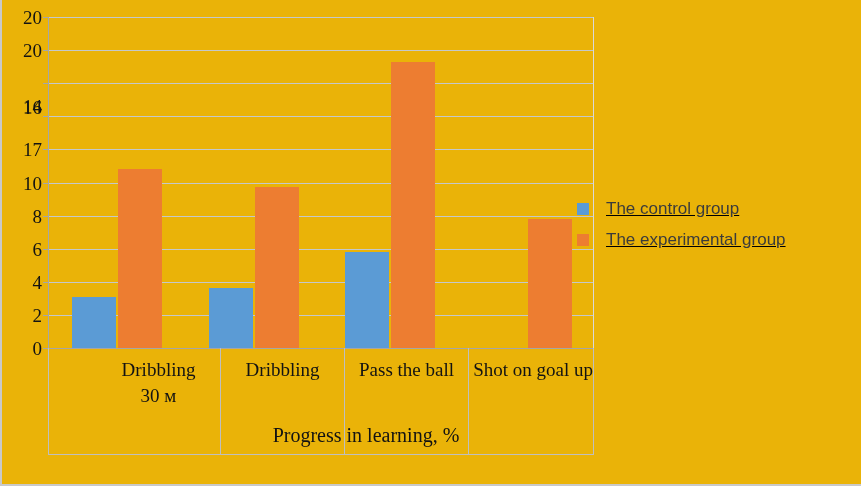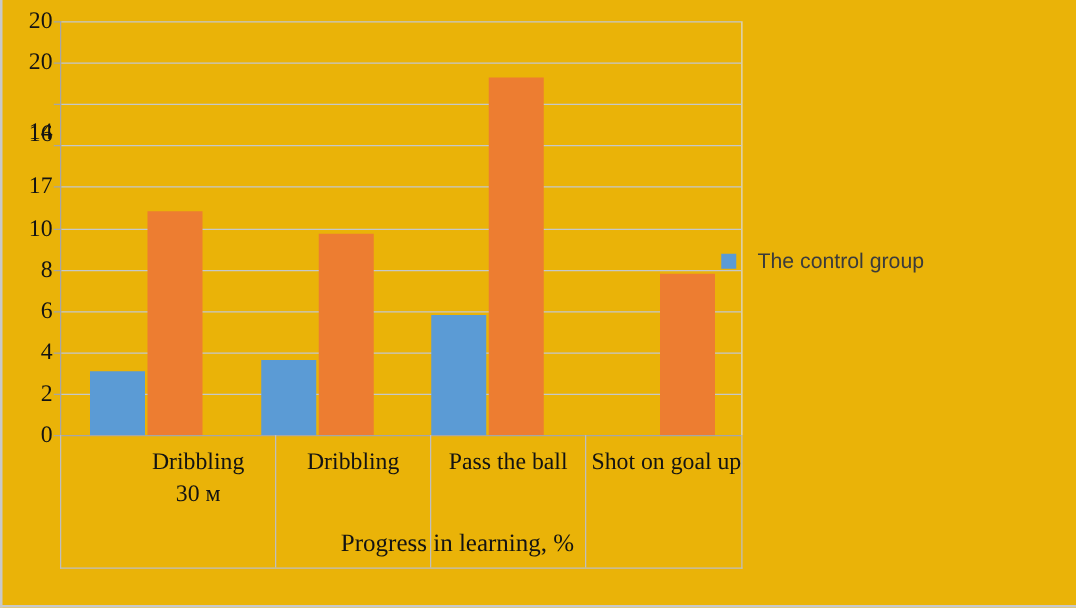--- a/index.html
+++ b/index.html
@@ -92,20 +92,21 @@
 
   
   #legend{
     position:absolute;
     left:575px;top:193px;
     width:280px;
   }
   .legend-row{
     display:flex;align-items:center;
     height:31px;
+    text-decoration:underline;
   }
   .legend-swatch{
     width:12px;height:12px;flex:0 0 12px;
     margin-right:17px;
   }
   .legend-swatch.control{background:#5b9bd5;}
   .legend-swatch.experimental{background:#ed7d31;}
   .legend-text{
     font-size:17px;color:#3b3b3b;
     font-family:"Liberation Sans", sans-serif;
@@ -190,15 +191,19 @@
       </div>
     </div>
 
   <div id="axis-title">Progress in learning, %</div>
 
   <div id="legend">
       <div class="legend-row">
         <div class="legend-swatch control"></div>
         <div class="legend-text">The control group</div>
       </div>
+      <div class="legend-row">
+        <div class="legend-swatch experimental"></div>
+        <div class="legend-text">The experimental group</div>
+      </div>
     </div>
 
 </div>
 
 </body></html>

